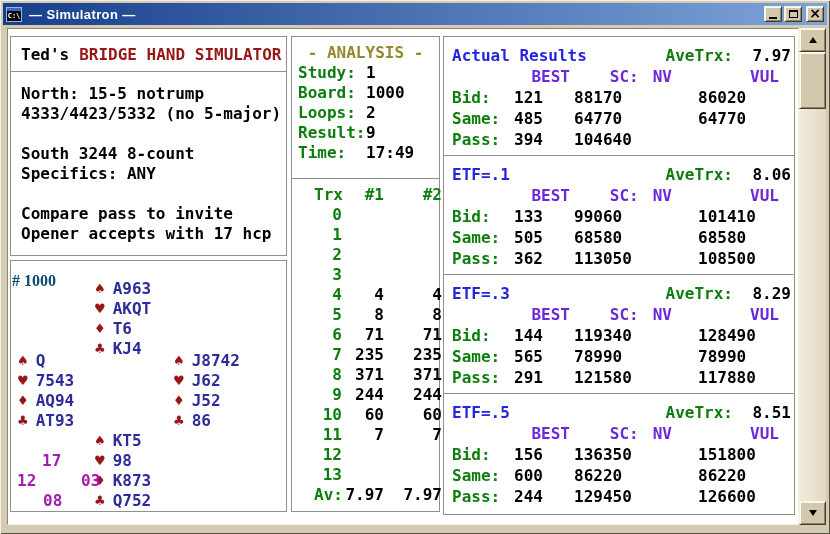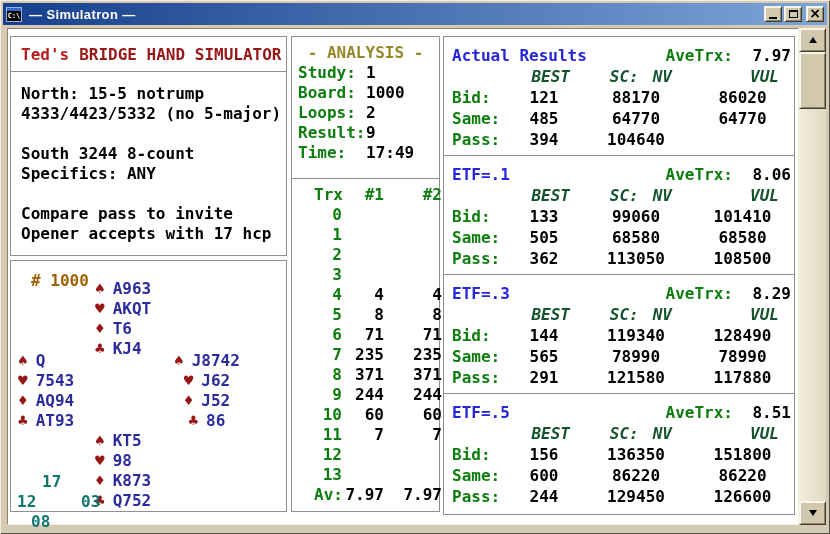--- a/index.html
+++ b/index.html
@@ -31,40 +31,40 @@
   
   .content{position:absolute;left:7px;top:28px;width:792px;height:497px;background:#ffffff;
            border:1px solid;border-color:#8e8468 #f6f1e3 #f6f1e3 #8e8468;}
 
   
   .panel{position:absolute;border:1px solid #8f8f8f;background:#fff;}
 
   
   #panelA{left:10px;top:36px;width:277px;height:220px;}
   .sim-title{height:35px;border-bottom:1px solid #8f8f8f;padding:8px 0 0 10px;line-height:20px;white-space:nowrap;}
-  .t-gray{color:#b91c1c;}
+  .t-gray{color:#000000;}
   .t-red{color:#971616;margin-left:10px;}
   .cond{padding:12px 0 0 10px;}
   .cond-line{line-height:20px;white-space:pre;}
 
   #panelB{left:10px;top:260px;width:277px;height:252px;}
-  .board-label{position:absolute;left:20px;top:10px;color:#a16207;line-height:20px;white-space:pre;}
+  .board-label{position:absolute;left:1px;top:10px;color:#0c4a6e;line-height:20px;white-space:pre;font-family:Liberation Serif, serif;}
   .hand{position:absolute;}
   #hand-north{left:84px;top:10px;margin-top:8px;}
   #hand-west{left:7px;top:90px;}
-  #hand-east{left:163px;top:90px;text-align:center;}
+  #hand-east{left:163px;top:90px;}
   #hand-south{left:84px;top:170px;}
   .hand-line{line-height:20px;white-space:nowrap;}
   .suit-sym{color:#971616;}
   .cards{color:#2b2b9c;margin-left:8px;}
-  .hcp{position:absolute;color:#0f766e;line-height:20px;margin-top:21px;}
+  .hcp{position:absolute;color:#a21caf;line-height:20px;}
   #hcp-north{left:31px;top:190px;}
   #hcp-west{left:6px;top:210px;}
   #hcp-east{left:70px;top:210px;}
-  #hcp-south{left:20px;top:230px;}
+  #hcp-south{left:32px;top:230px;}
 
   
   #panelC{left:291px;top:36px;width:149px;height:476px;}
   .analysis-top{height:142px;border-bottom:1px solid #8f8f8f;padding:6px 0 0 6px;}
   .an-title{color:#97882a;text-align:center;line-height:20px;padding-right:6px;}
   .an-row{display:grid;grid-template-columns:68px 1fr;line-height:20px;}
   .lbl{color:#0d7d0d;}
   .val{color:#000;}
   .trx{padding:6px 0 0 6px;margin-left:16px;}
   .trx-row{display:grid;grid-template-columns:30px 40px 58px;line-height:20px;}
@@ -75,22 +75,22 @@
 
   
   #panelD{left:443px;top:36px;width:352px;height:479px;}
   .res-section{height:119px;padding:8px 3px 0 8px;overflow:hidden;}
   .res-section:not(:last-child){border-bottom:1px solid #8f8f8f;}
   .res-title-row{display:flex;line-height:21px;}
   .res-title{color:#2525d9;white-space:nowrap;}
   .res-ave-label{margin-left:auto;color:#0d7d0d;}
   .res-ave-value{width:58px;text-align:right;color:#000;}
   .res-grid{display:grid;grid-template-columns:62px 60px 124px 89px;line-height:21px;}
-  .res-grid .num{text-align:center;color:#000;}
-  .rh{color:#14532d;text-align:right;font-style:italic;}
+  .res-grid .num{text-align:left;color:#000;}
+  .rh{color:#6d28d9;text-align:right;}
   .rh-best{padding-right:4px;}
   .rh-sc{display:flex;justify-content:flex-end;gap:14px;padding-right:26px;}
   .rh-vul{padding-right:8px;}
 
   
   .scrollbar{position:absolute;left:799px;top:28px;width:27px;height:497px;
              background:linear-gradient(to right,#f2ecdc,#e2d9c2);}
   .sb-btn,.sb-thumb{position:absolute;left:0;width:27px;background:#d2c8ae;
              border:1px solid;border-color:#f7f2e4 #453e2c #453e2c #f7f2e4;
              box-shadow:inset 1px 1px 0 #fcf9ee, inset -1px -1px 0 #8e8266;

